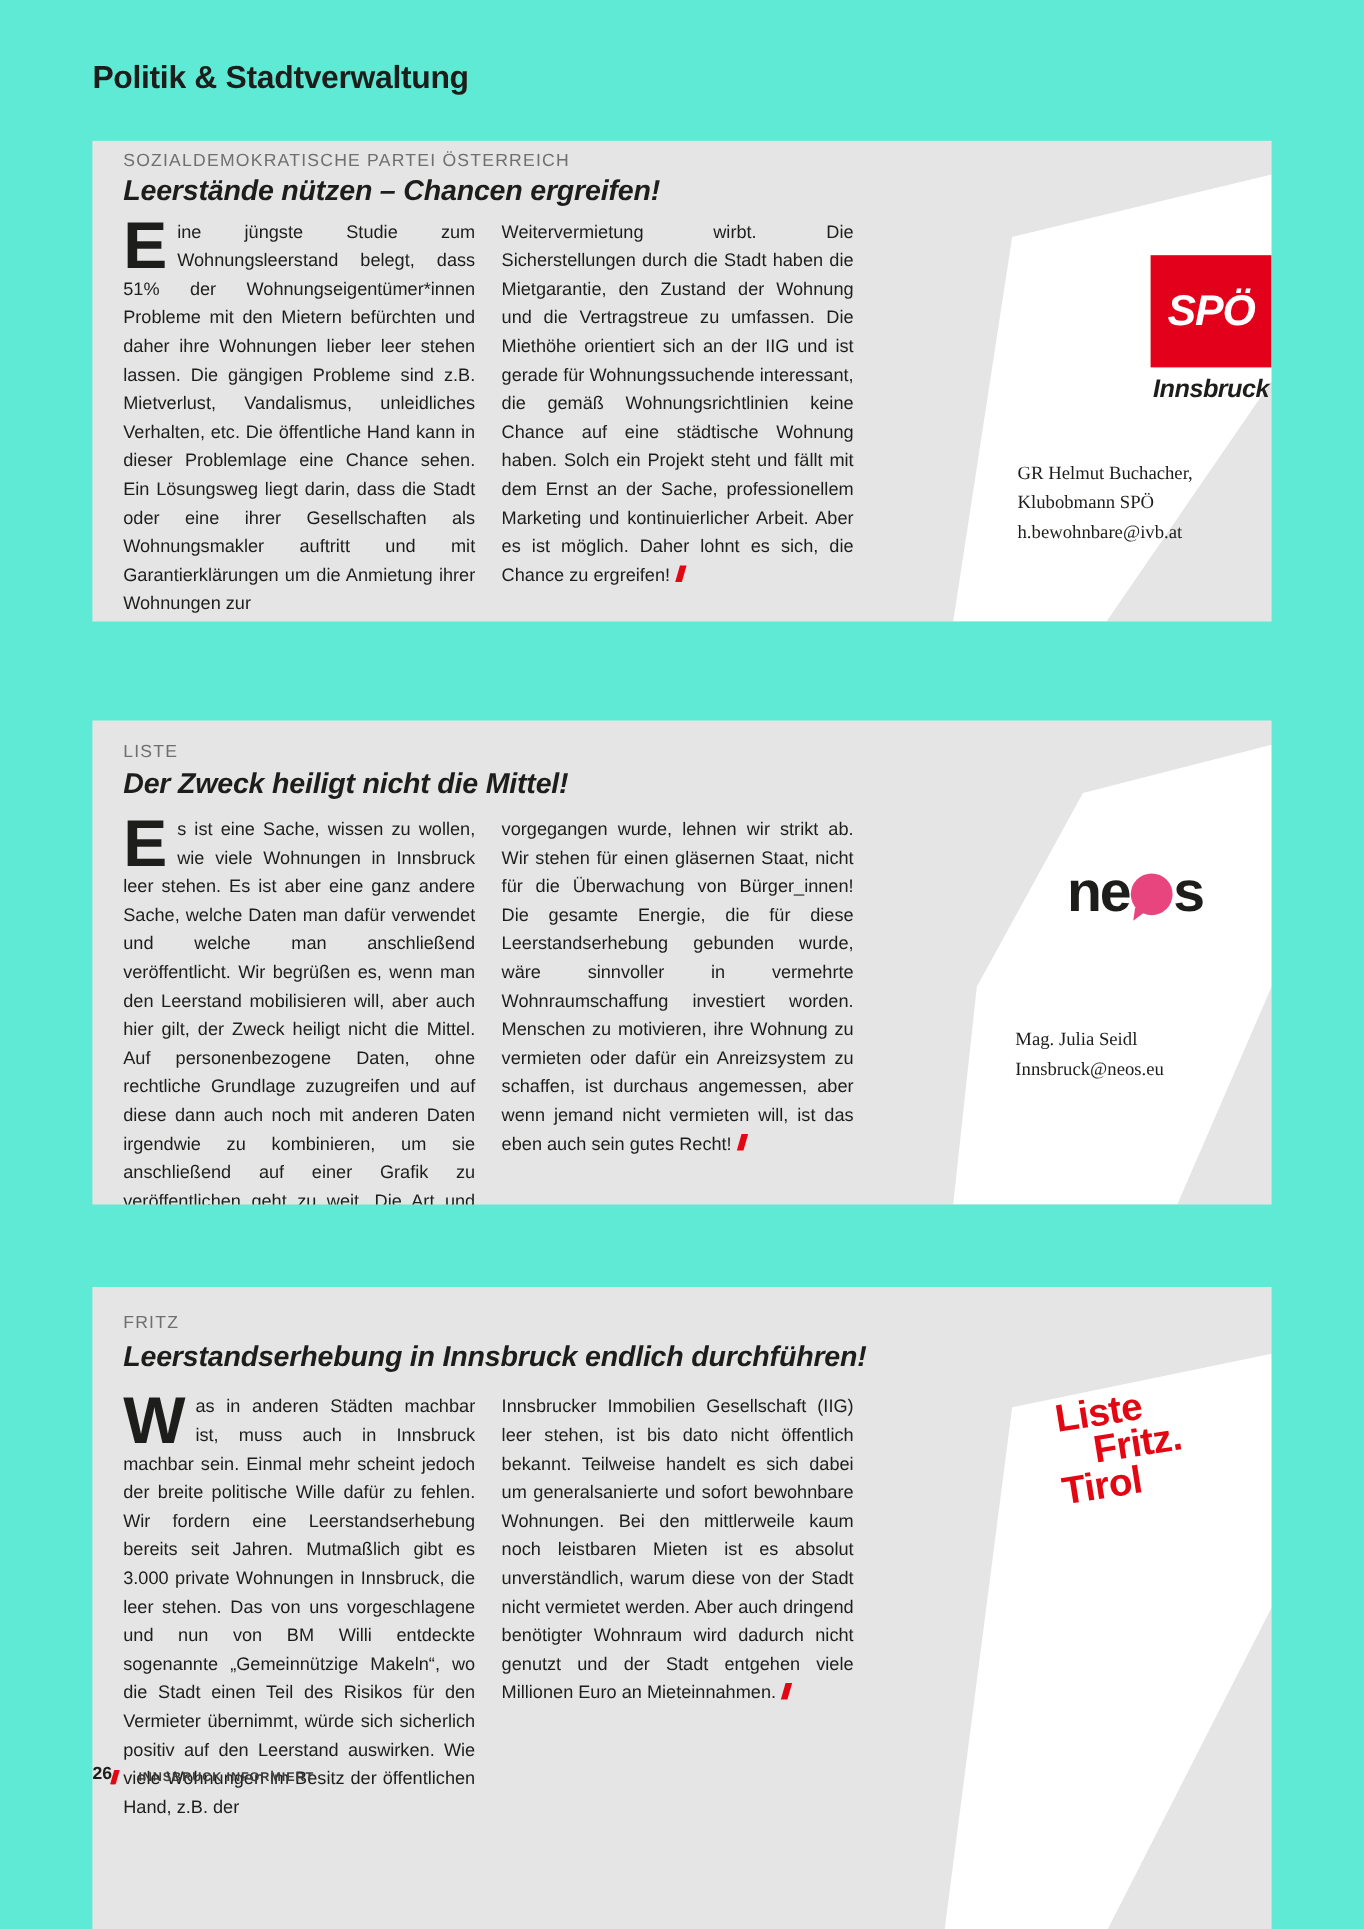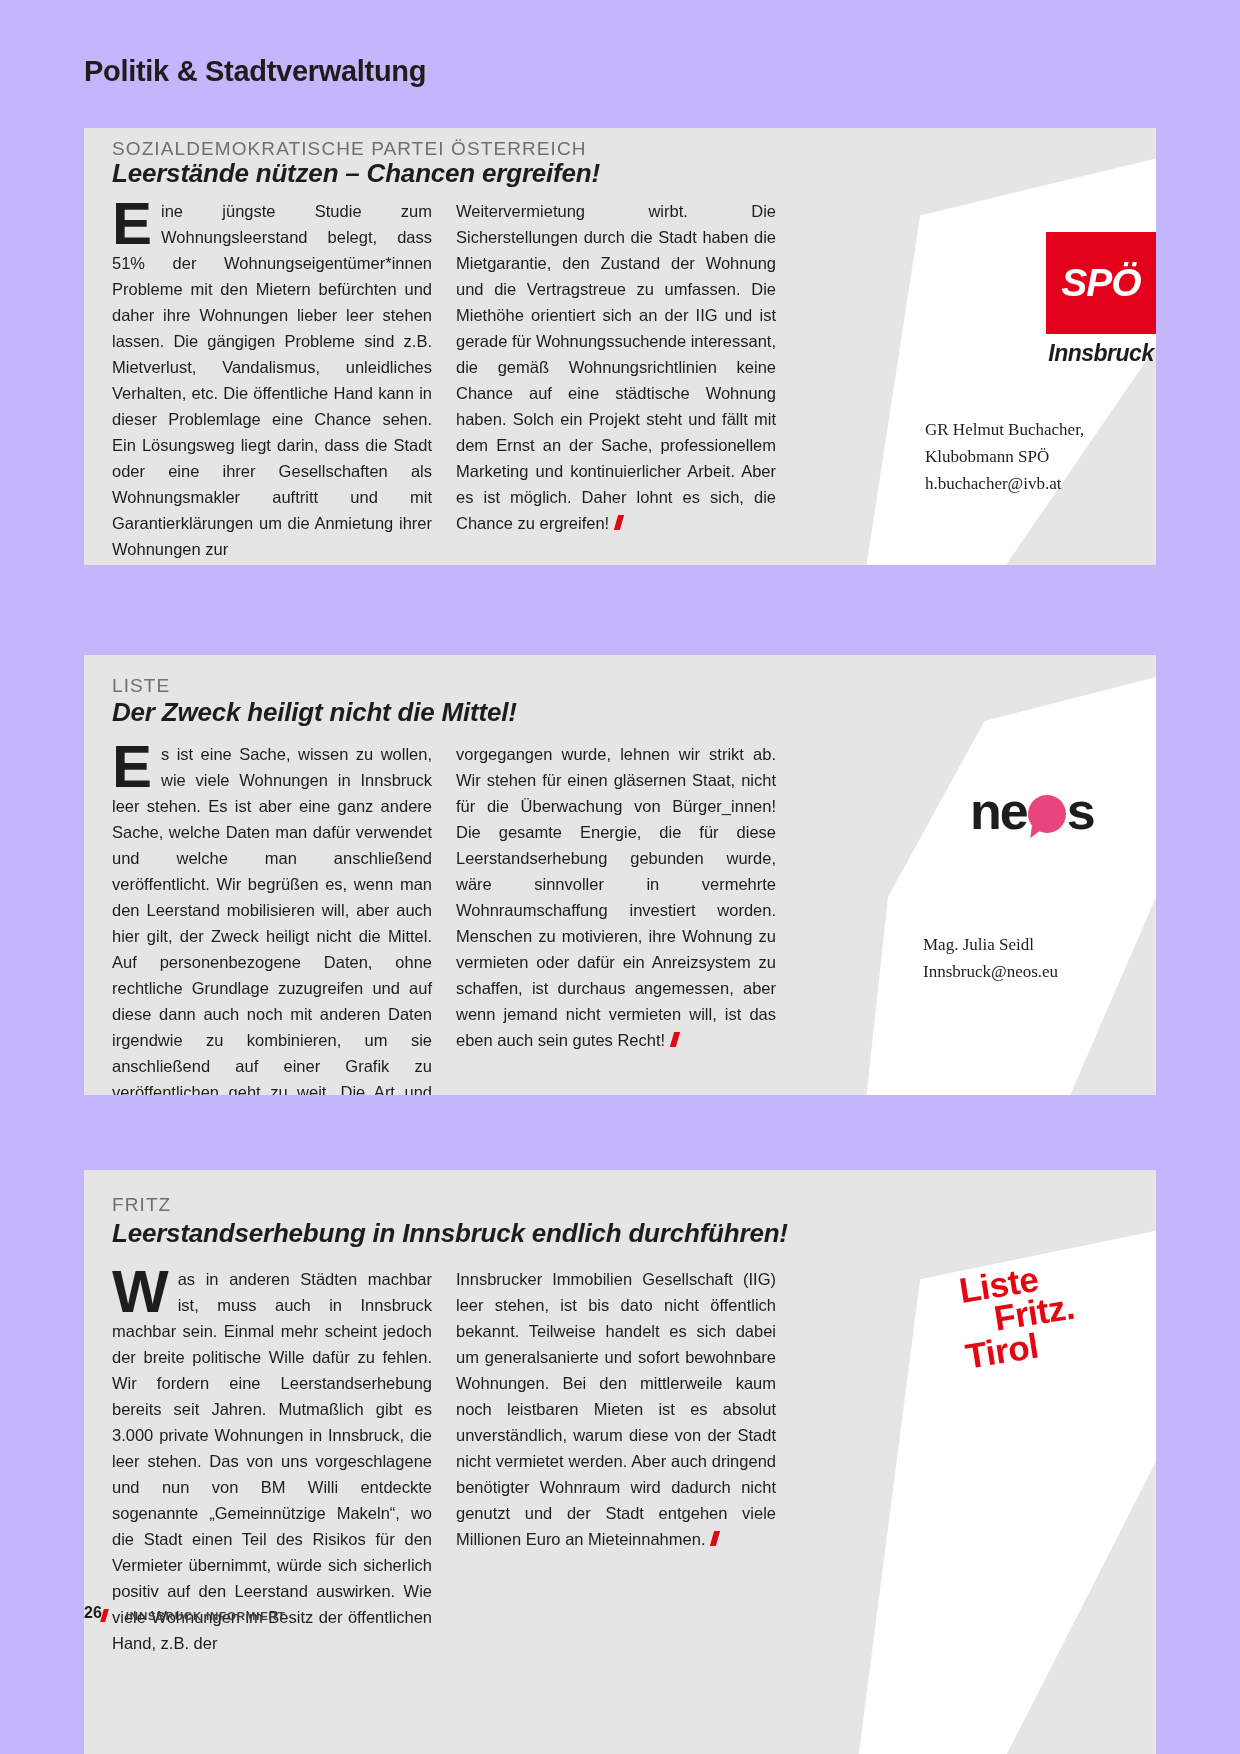--- a/index.html
+++ b/index.html
@@ -1,31 +1,31 @@
 <!DOCTYPE html>
 <html lang="de"><head>
 <meta charset="utf-8">
 <style>
   html,body{margin:0;padding:0;background:#ffffff;}
   body{font-family:"Liberation Sans","DejaVu Sans",sans-serif;color:#1d1d1b;}
-  .page{position:relative;width:1240px;height:1754px;background:#c4b5fd;overflow:hidden;}
+  .page{position:relative;width:1240px;height:1754px;background:#5eead4;overflow:hidden;}
 
   .page-header{position:absolute;left:84px;top:36px;font-size:29px;font-weight:800;color:#1d1d1b;letter-spacing:-0.3px;}
 
   .card{position:absolute;left:84px;width:1072px;background:#e5e5e5;overflow:hidden;}
   .card1{top:128px;height:437px;}
   .card2{top:655px;height:440px;}
   .card3{top:1170px;height:607px;}
 
   .wedge{position:absolute;inset:0;background:#ffffff;}
   .w1{clip-path:polygon(78% 20%,100% 7%,100% 50%,86% 100%,73% 100%);}
   .w2{clip-path:polygon(75% 55%,84% 15%,100% 5%,100% 55%,92% 100%,73% 100%);}
   .w3{clip-path:polygon(78% 18%,100% 10%,100% 48%,85% 100%,72% 100%);}
 
-  .kicker{position:absolute;left:28px;font-size:19px;letter-spacing:1.1px;color:#706f6f;font-weight:400;}
+  .kicker{position:absolute;left:28px;font-size:16px;letter-spacing:1.1px;color:#706f6f;font-weight:400;}
   .title{position:absolute;left:28px;margin:0;font-size:26px;font-style:italic;font-weight:800;color:#1d1d1b;letter-spacing:-0.2px;}
 
   .cols{position:absolute;left:28px;display:flex;gap:24px;}
   .col{width:320px;margin:0;font-size:16.5px;line-height:26px;text-align:justify;color:#1d1d1b;}
   .dropcap::first-letter{float:left;font-size:60px;line-height:46px;padding:3px 9px 0 0;font-weight:700;color:#1d1d1b;}
 
   .endmark{display:inline-block;width:6px;height:15px;background:#e30613;transform:skewX(-16deg);margin-left:7px;vertical-align:-1px;}
 
   
   .logo-spoe{position:absolute;left:924px;top:104px;width:110px;text-align:center;padding-left:38px;}
@@ -73,21 +73,21 @@
       <p class="col dropcap">Eine jüngste Studie zum Wohnungsleerstand belegt, dass 51% der Wohnungseigentümer*innen Probleme mit den Mietern befürchten und daher ihre Wohnungen lieber leer stehen lassen. Die gängigen Probleme sind z.B. Mietverlust, Vandalismus, unleidliches Verhalten, etc. Die öffentliche Hand kann in dieser Problemlage eine Chance sehen. Ein Lösungsweg liegt darin, dass die Stadt oder eine ihrer Gesellschaften als Wohnungsmakler auftritt und mit Garantierklärungen um die Anmietung ihrer Wohnungen zur</p>
       <p class="col"><span>Weitervermietung wirbt. Die Sicherstellungen durch die Stadt haben die Mietgarantie, den Zustand der Wohnung und die Vertragstreue zu umfassen. Die Miethöhe orientiert sich an der IIG und ist gerade für Wohnungssuchende interessant, die gemäß Wohnungsrichtlinien keine Chance auf eine städtische Wohnung haben. Solch ein Projekt steht und fällt mit dem Ernst an der Sache, professionellem Marketing und kontinuierlicher Arbeit. Aber es ist möglich. Daher lohnt es sich, die Chance zu ergreifen!</span><span class="endmark"></span></p>
     </div>
     <div class="logo-spoe">
       <div class="spoe-box">SPÖ</div>
       <div class="spoe-sub">Innsbruck</div>
     </div>
     <div class="contact c1">
       <span>GR Helmut Buchacher,</span>
       <span>Klubobmann SPÖ</span>
-      <span>h.buchacher@ivb.at</span>
+      <span>h.bewohnbare@ivb.at</span>
     </div>
   </section>
 
   <section class="card card2">
     <div class="wedge w2"></div>
     <div class="kicker k2">LISTE</div>
     <h2 class="title t2">Der Zweck heiligt nicht die Mittel!</h2>
     <div class="cols cols2">
       <p class="col dropcap">Es ist eine Sache, wissen zu wollen, wie viele Wohnungen in Innsbruck leer stehen. Es ist aber eine ganz andere Sache, welche Daten man dafür verwendet und welche man anschließend veröffentlicht. Wir begrüßen es, wenn man den Leerstand mobilisieren will, aber auch hier gilt, der Zweck heiligt nicht die Mittel. Auf personenbezogene Daten, ohne rechtliche Grundlage zuzugreifen und auf diese dann auch noch mit anderen Daten irgendwie zu kombinieren, um sie anschließend auf einer Grafik zu veröffentlichen geht zu weit. Die Art und Weise wie hier</p>
       <p class="col"><span>vorgegangen wurde, lehnen wir strikt ab. Wir stehen für einen gläsernen Staat, nicht für die Überwachung von Bürger_innen! Die gesamte Energie, die für diese Leerstandserhebung gebunden wurde, wäre sinnvoller in vermehrte Wohnraumschaffung investiert worden. Menschen zu motivieren, ihre Wohnung zu vermieten oder dafür ein Anreizsystem zu schaffen, ist durchaus angemessen, aber wenn jemand nicht vermieten will, ist das eben auch sein gutes Recht!</span><span class="endmark"></span></p>

